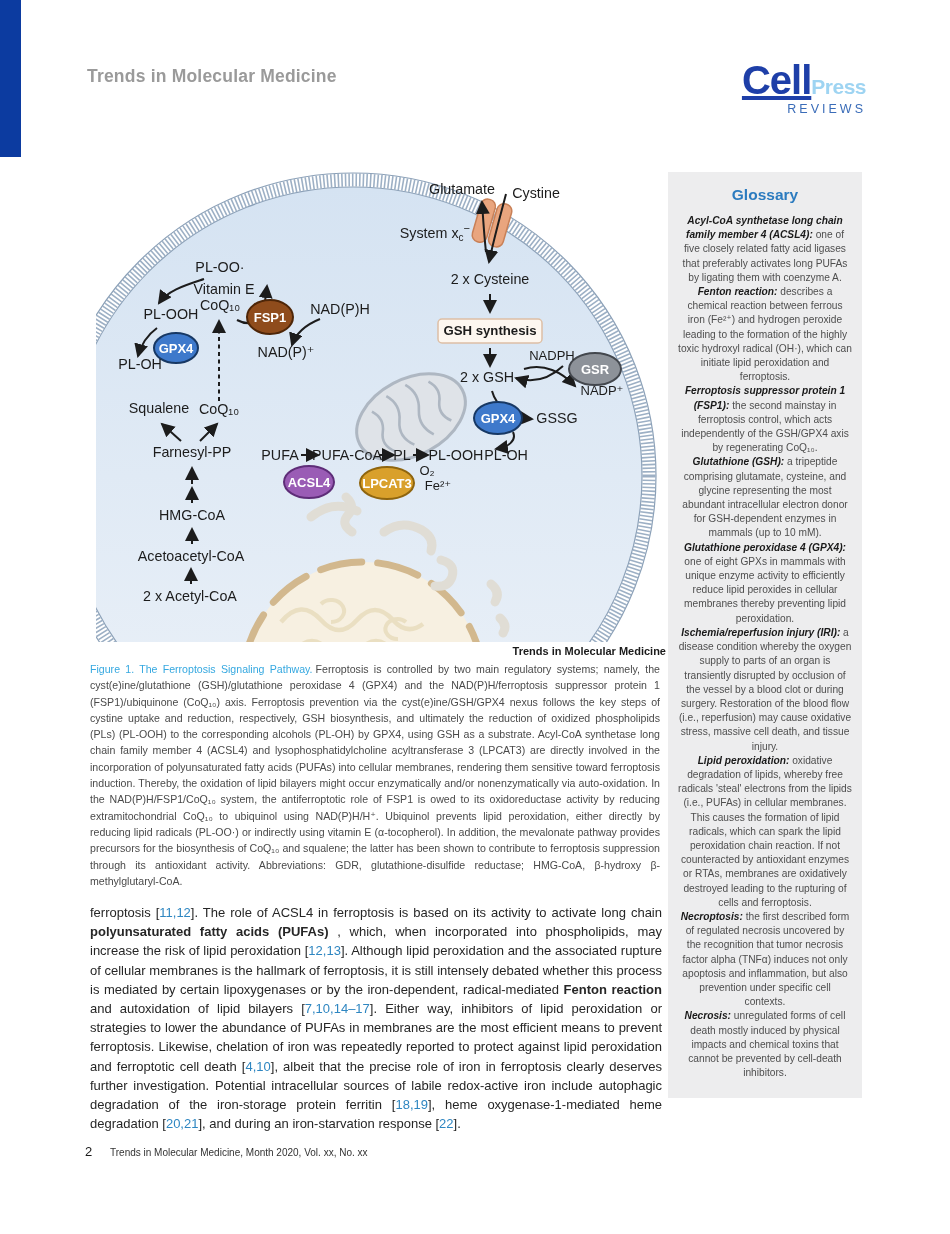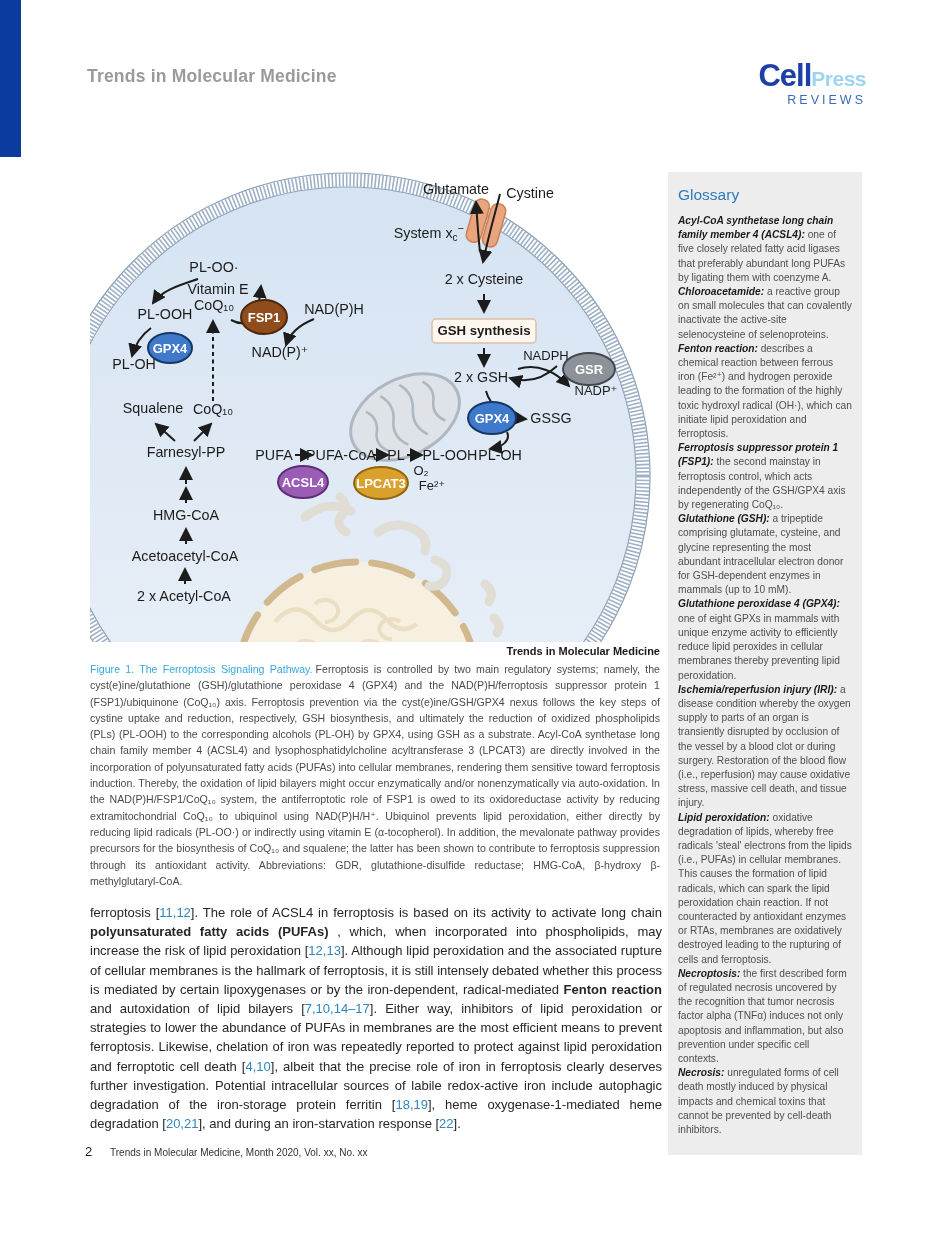--- a/index.html
+++ b/index.html
@@ -1,47 +1,47 @@
 <!DOCTYPE html>
 <html><head>
 <meta charset="utf-8">
 <style>
   html,body{margin:0;padding:0;background:#fff;}
   body{width:950px;height:1234px;position:relative;font-family:"Liberation Sans","DejaVu Sans",sans-serif;color:#262626;}
-  .abs{position:absolute;}
+  .abs{position:absolute;text-align:center;}
 
   
   .accent-bar{left:0;top:0;width:21px;height:157px;background:#0c3ba0;}
   .journal-title{left:87px;top:66px;font-size:17.5px;font-weight:bold;color:#9a9a9a;letter-spacing:.2px;}
   .logo{left:716px;top:60px;width:150px;text-align:right;line-height:1;}
-  .logo .cell{font-size:31px;font-weight:bold;color:#1e3fa8;letter-spacing:-1px;}
+  .logo .cell{font-size:40px;font-weight:bold;color:#1e3fa8;letter-spacing:-1px;text-decoration:underline;}
   .logo .press{font-size:21px;font-weight:bold;color:#9ed4f2;letter-spacing:-0.5px;}
   .logo .reviews{display:block;margin-top:3px;font-size:12.5px;color:#3a6cb8;letter-spacing:3px;font-weight:400;}
 
   
-  .figure-wrap{left:90px;top:172px;width:570px;height:488px;}
+  .figure-wrap{left:96px;top:172px;width:570px;height:488px;}
   .figure-credit{position:absolute;right:0;top:473px;font-size:11px;font-weight:bold;color:#1a1a1a;}
   svg text{font-family:"Liberation Sans","DejaVu Sans",sans-serif;}
   .dg{font-size:14.3px;fill:#1c1c1c;}
   .dg-s{font-size:13px;fill:#1c1c1c;}
   .node-label{font-size:13px;font-weight:bold;fill:#ffffff;}
   .gshbox-label{font-size:13.2px;font-weight:600;fill:#1c1c1c;}
 
   
   .caption{left:90px;top:661px;width:570px;font-size:10.6px;line-height:16.3px;color:#4a4a4a;text-align:justify;margin:0;}
   .cap-title{color:#35a8e0;margin-right:3px;}
 
   
   .bodytext{left:90px;top:903px;width:572px;font-size:13px;line-height:19.2px;color:#262626;text-align:justify;margin:0;}
   .seg-b{font-weight:bold;}
   .seg-r{color:#2e86c1;}
 
   
   .glossary{left:668px;top:172px;width:194px;background:#ededee;padding:14px 10px 18px 10px;box-sizing:border-box;}
-  .glossary h2{margin:0 0 10px 0;font-size:15.5px;font-weight:400;color:#2b7bbf;}
+  .glossary h2{margin:0 0 10px 0;font-size:15.5px;font-weight:700;color:#2b7bbf;}
   .g-entry{margin:0;font-size:10.2px;line-height:14.2px;color:#4e4e4e;}
   .g-entry b{color:#1a1a1a;font-style:italic;}
 
   
   .footer-num{left:85px;top:1144px;font-size:13px;color:#1a1a1a;}
   .footer-text{left:110px;top:1147px;font-size:10px;color:#333;}
 </style>
 </head>
 <body>
 
@@ -182,22 +182,21 @@
 
 <p class="abs caption">
   <span class="cap-title">Figure 1. The Ferroptosis Signaling Pathway.</span><span>Ferroptosis is controlled by two main regulatory systems; namely, the cyst(e)ine/glutathione (GSH)/glutathione peroxidase 4 (GPX4) and the NAD(P)H/ferroptosis suppressor protein 1 (FSP1)/ubiquinone (CoQ₁₀) axis. Ferroptosis prevention via the cyst(e)ine/GSH/GPX4 nexus follows the key steps of cystine uptake and reduction, respectively, GSH biosynthesis, and ultimately the reduction of oxidized phospholipids (PLs) (PL-OOH) to the corresponding alcohols (PL-OH) by GPX4, using GSH as a substrate. Acyl-CoA synthetase long chain family member 4 (ACSL4) and lysophosphatidylcholine acyltransferase 3 (LPCAT3) are directly involved in the incorporation of polyunsaturated fatty acids (PUFAs) into cellular membranes, rendering them sensitive toward ferroptosis induction. Thereby, the oxidation of lipid bilayers might occur enzymatically and/or nonenzymatically via auto-oxidation. In the NAD(P)H/FSP1/CoQ₁₀ system, the antiferroptotic role of FSP1 is owed to its oxidoreductase activity by reducing extramitochondrial CoQ₁₀ to ubiquinol using NAD(P)H/H⁺. Ubiquinol prevents lipid peroxidation, either directly by reducing lipid radicals (PL-OO·) or indirectly using vitamin E (α-tocopherol). In addition, the mevalonate pathway provides precursors for the biosynthesis of CoQ₁₀ and squalene; the latter has been shown to contribute to ferroptosis suppression through its antioxidant activity. Abbreviations: GDR, glutathione-disulfide reductase; HMG-CoA, β-hydroxy β-methylglutaryl-CoA.</span>
 </p>
 
 <p class="abs bodytext"><span>ferroptosis [</span><span class="seg-r">11,12</span><span>]. The role of ACSL4 in ferroptosis is based on its activity to activate long chain </span><span class="seg-b">polyunsaturated fatty acids (PUFAs)</span><span> , which, when incorporated into phospholipids, may increase the risk of lipid peroxidation [</span><span class="seg-r">12,13</span><span>]. Although lipid peroxidation and the associated rupture of cellular membranes is the hallmark of ferroptosis, it is still intensely debated whether this process is mediated by certain lipoxygenases or by the iron-dependent, radical-mediated </span><span class="seg-b">Fenton reaction</span><span> and autoxidation of lipid bilayers [</span><span class="seg-r">7,10,14–17</span><span>]. Either way, inhibitors of lipid peroxidation or strategies to lower the abundance of PUFAs in membranes are the most efficient means to prevent ferroptosis. Likewise, chelation of iron was repeatedly reported to protect against lipid peroxidation and ferroptotic cell death [</span><span class="seg-r">4,10</span><span>], albeit that the precise role of iron in ferroptosis clearly deserves further investigation. Potential intracellular sources of labile redox-active iron include autophagic degradation of the iron-storage protein ferritin [</span><span class="seg-r">18,19</span><span>], heme oxygenase-1-mediated heme degradation [</span><span class="seg-r">20,21</span><span>], and during an iron-starvation response [</span><span class="seg-r">22</span><span>].</span></p>
 
 <div class="abs glossary">
   <h2>Glossary</h2>
   <div>
-      <p class="g-entry"><b>Acyl-CoA synthetase long chain family member 4 (ACSL4): </b><span>one of five closely related fatty acid ligases that preferably abundant long PUFAs by ligating them with coenzyme A.</span></p>
-      <p class="g-entry"><b>Chloroacetamide: </b><span>a reactive group on small molecules that can covalently inactivate the active-site selenocysteine of selenoproteins.</span></p>
+      <p class="g-entry"><b>Acyl-CoA synthetase long chain family member 4 (ACSL4): </b><span>one of five closely related fatty acid ligases that preferably activates long PUFAs by ligating them with coenzyme A.</span></p>
       <p class="g-entry"><b>Fenton reaction: </b><span>describes a chemical reaction between ferrous iron (Fe²⁺) and hydrogen peroxide leading to the formation of the highly toxic hydroxyl radical (OH·), which can initiate lipid peroxidation and ferroptosis.</span></p>
       <p class="g-entry"><b>Ferroptosis suppressor protein 1 (FSP1): </b><span>the second mainstay in ferroptosis control, which acts independently of the GSH/GPX4 axis by regenerating CoQ₁₀.</span></p>
       <p class="g-entry"><b>Glutathione (GSH): </b><span>a tripeptide comprising glutamate, cysteine, and glycine representing the most abundant intracellular electron donor for GSH-dependent enzymes in mammals (up to 10 mM).</span></p>
       <p class="g-entry"><b>Glutathione peroxidase 4 (GPX4): </b><span>one of eight GPXs in mammals with unique enzyme activity to efficiently reduce lipid peroxides in cellular membranes thereby preventing lipid peroxidation.</span></p>
       <p class="g-entry"><b>Ischemia/reperfusion injury (IRI): </b><span>a disease condition whereby the oxygen supply to parts of an organ is transiently disrupted by occlusion of the vessel by a blood clot or during surgery. Restoration of the blood flow (i.e., reperfusion) may cause oxidative stress, massive cell death, and tissue injury.</span></p>
       <p class="g-entry"><b>Lipid peroxidation: </b><span>oxidative degradation of lipids, whereby free radicals 'steal' electrons from the lipids (i.e., PUFAs) in cellular membranes. This causes the formation of lipid radicals, which can spark the lipid peroxidation chain reaction. If not counteracted by antioxidant enzymes or RTAs, membranes are oxidatively destroyed leading to the rupturing of cells and ferroptosis.</span></p>
       <p class="g-entry"><b>Necroptosis: </b><span>the first described form of regulated necrosis uncovered by the recognition that tumor necrosis factor alpha (TNFα) induces not only apoptosis and inflammation, but also prevention under specific cell contexts.</span></p>
       <p class="g-entry"><b>Necrosis: </b><span>unregulated forms of cell death mostly induced by physical impacts and chemical toxins that cannot be prevented by cell-death inhibitors.</span></p>
     </div>
 </div>

